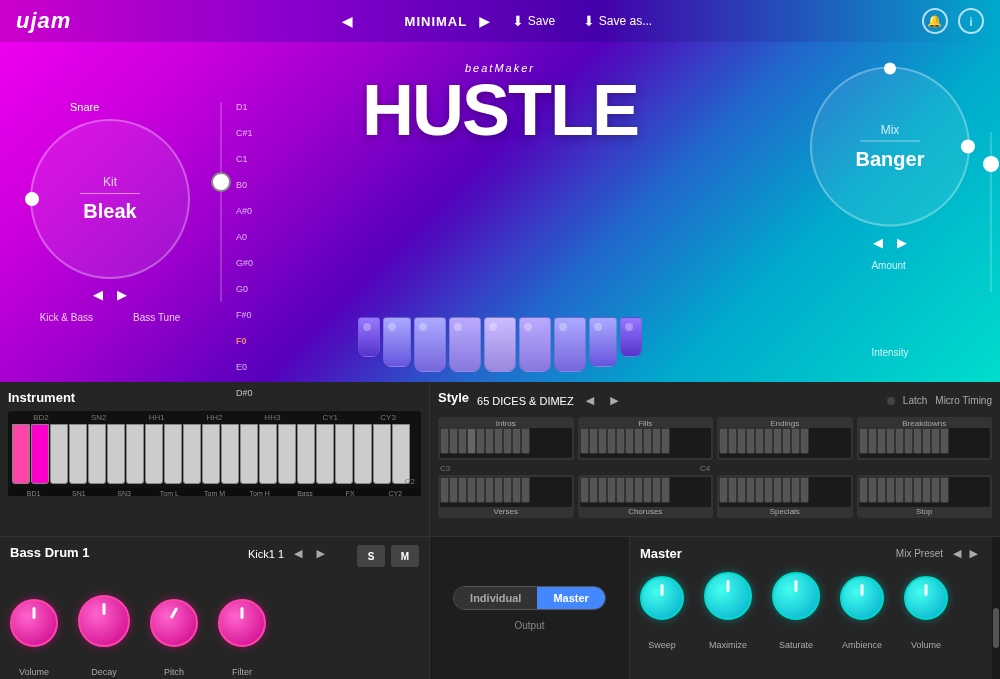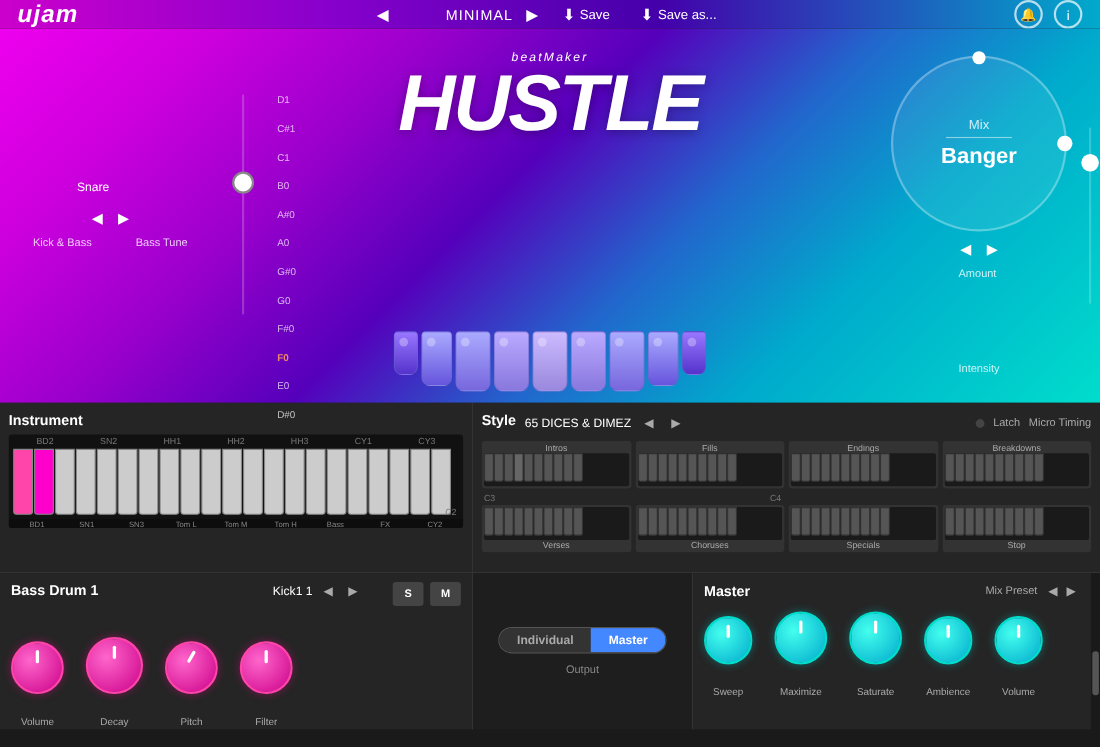--- a/index.html
+++ b/index.html
@@ -7,21 +7,21 @@
       width: 1000px;
       height: 679px;
       overflow: hidden;
       font-family: 'Arial', sans-serif;
       background: #1a1a1a;
     }
 
     
     #top-bar {
       width: 100%;
-      height: 26px;
+      height: 42px;
       background: linear-gradient(90deg, #cc00cc 0%, #8800cc 30%, #4400aa 60%, #00aacc 100%);
       display: flex;
       align-items: center;
       padding: 0 16px;
       position: relative;
     }
     #ujam-logo {
       color: white;
       font-size: 22px;
       font-weight: bold;
@@ -33,21 +33,21 @@
       position: absolute;
       left: 50%;
       transform: translateX(-50%);
       display: flex;
       align-items: center;
       gap: 8px;
     }
     .preset-name {
       color: white;
       font-size: 13px;
-      font-weight: 400;
+      font-weight: 700;
       letter-spacing: 1px;
       text-transform: uppercase;
       margin-left: 40px;
     }
     .nav-arrow {
       color: white;
       font-size: 14px;
       cursor: pointer;
       padding: 2px 4px;
     }
@@ -190,21 +190,21 @@
       height: 20px;
       border-radius: 50%;
       background: white;
       left: 50%;
       top: 40%;
       transform: translate(-50%, -50%);
       border: 2px solid #888;
     }
     .bass-tune-labels {
       position: absolute;
-      left: 32px;
+      left: 16px;
       top: 0;
       display: flex;
       flex-direction: column;
       gap: 16px;
     }
     .bass-tune-label {
       color: rgba(255,255,255,0.7);
       font-size: 9px;
     }
 
@@ -218,21 +218,20 @@
     }
     .beatmaker-text {
       color: white;
       font-size: 11px;
       letter-spacing: 2px;
       font-style: italic;
     }
     .hustle-text {
       font-size: 72px;
       font-weight: 900;
-      font-style: italic;
       color: white;
       text-shadow: 0 2px 10px rgba(0,0,0,0.3);
       line-height: 1;
       letter-spacing: -2px;
       font-family: 'Arial Black', sans-serif;
       text-align: right;
     }
 
     
     #teeth-art {
@@ -693,20 +692,26 @@
   <div id="top-right">
     <button class="top-icon-btn">🔔</button>
     <button class="top-icon-btn">ℹ</button>
   </div>
 </div>
 
 <div id="hero">
 
   <div id="kit-panel">
     <span class="snare-label">Snare</span>
+    <div class="kit-circle">
+      <div class="circle-knob left"></div>
+      <span class="kit-label">Kit</span>
+      <div class="kit-separator"></div>
+      <span class="kit-value">Bleak</span>
+    </div>
     <div class="kit-nav">
       <span class="kit-arrow">◀</span>
       <span class="kit-arrow">▶</span>
     </div>
     <div class="kit-bottom-labels">
       <span class="kit-bottom-label">Kick &amp; Bass</span>
       <span class="kit-bottom-label">Bass Tune</span>
     </div>
   </div>
 

